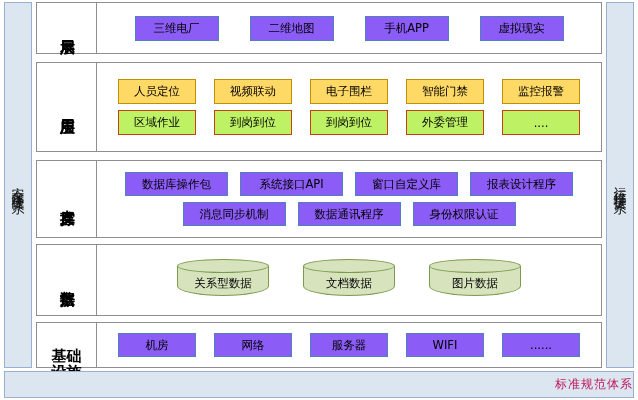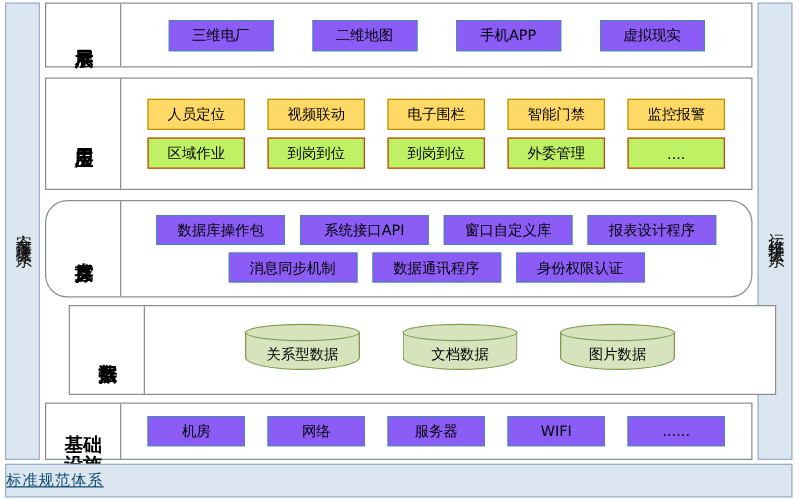--- a/index.html
+++ b/index.html
@@ -37,22 +37,22 @@
   #left-bar{left:4px;top:2px;width:28px;height:366px;}
   #right-bar{left:606px;top:2px;width:28px;height:366px;}
 
   
   #bottom-bar{
     position:absolute;
     left:4px;top:371px;width:630px;height:27px;
     background:#DCE6F1;
     border:1px solid #9BB0CC;
     box-sizing:border-box;
-    display:flex;align-items:center;justify-content:flex-start;
-    font-size:12px;color:#0c4a6e;letter-spacing:1px;text-decoration:underline;
+    display:flex;align-items:center;justify-content:flex-end;
+    font-size:12px;color:#be185d;letter-spacing:1px;
   }
 
   
   .layer-row{
     position:absolute;
     left:36px;
     width:566px;
     background:#ffffff;
     border:1px solid #8E8E8E;
     box-sizing:border-box;
@@ -227,40 +227,40 @@
       <div class="box-row">
         <div class="node green">区域作业</div>
         <div class="node green">到岗到位</div>
         <div class="node green">到岗到位</div>
         <div class="node green">外委管理</div>
         <div class="node green">....</div>
       </div>
     </div>
   </div>
 
-  <div id="row-support" class="layer-row" style="top:160px;height:78px;border-radius:18px;">
+  <div id="row-support" class="layer-row" style="top:160px;height:78px;">
     <div class="layer-label">
       <span class="lbl vert">支撑层</span>
     </div>
     <div class="layer-body">
       <div class="box-row">
         <div class="node blue">数据库操作包</div>
         <div class="node blue">系统接口API</div>
         <div class="node blue">窗口自定义库</div>
         <div class="node blue">报表设计程序</div>
       </div>
       <div class="box-row">
         <div class="node blue">消息同步机制</div>
         <div class="node blue">数据通讯程序</div>
         <div class="node blue">身份权限认证</div>
       </div>
     </div>
   </div>
 
-  <div id="row-data" class="layer-row" style="top:244px;height:72px;margin-left:19px;">
+  <div id="row-data" class="layer-row" style="top:244px;height:72px;">
     <div class="layer-label">
       <span class="lbl vert">数据层</span>
     </div>
     <div class="layer-body">
       <div class="cyl-row">
         <div class="cylinder">
           <div class="cyl-body"></div>
           <div class="cyl-top"></div>
           <div class="cyl-label">关系型数据</div>
         </div>

